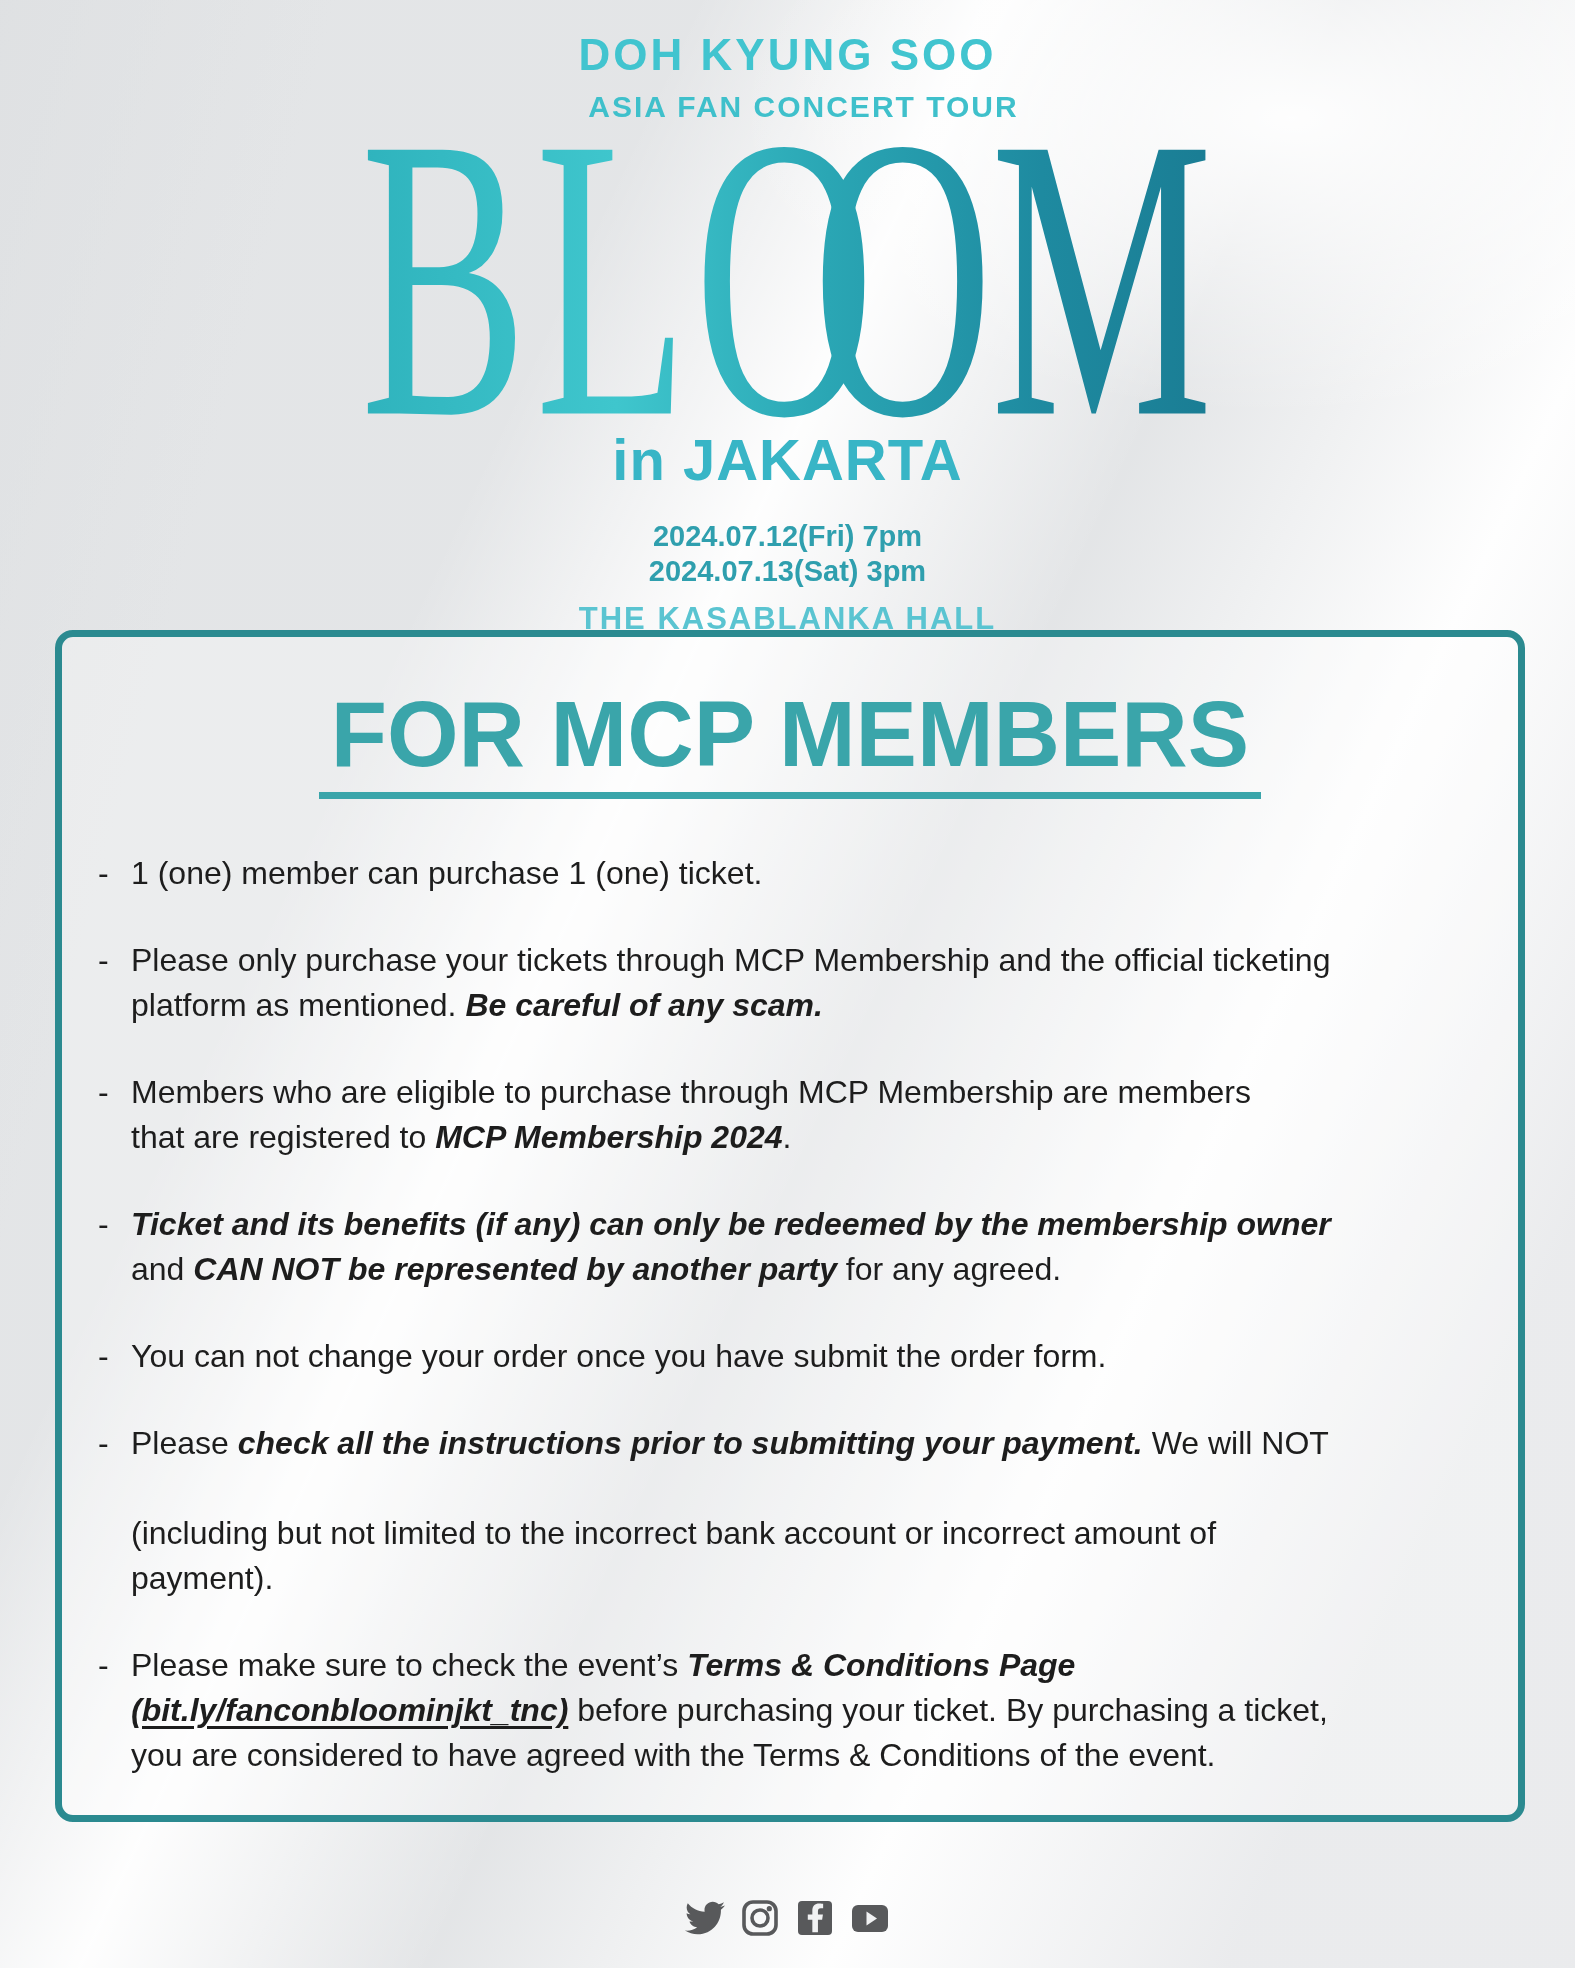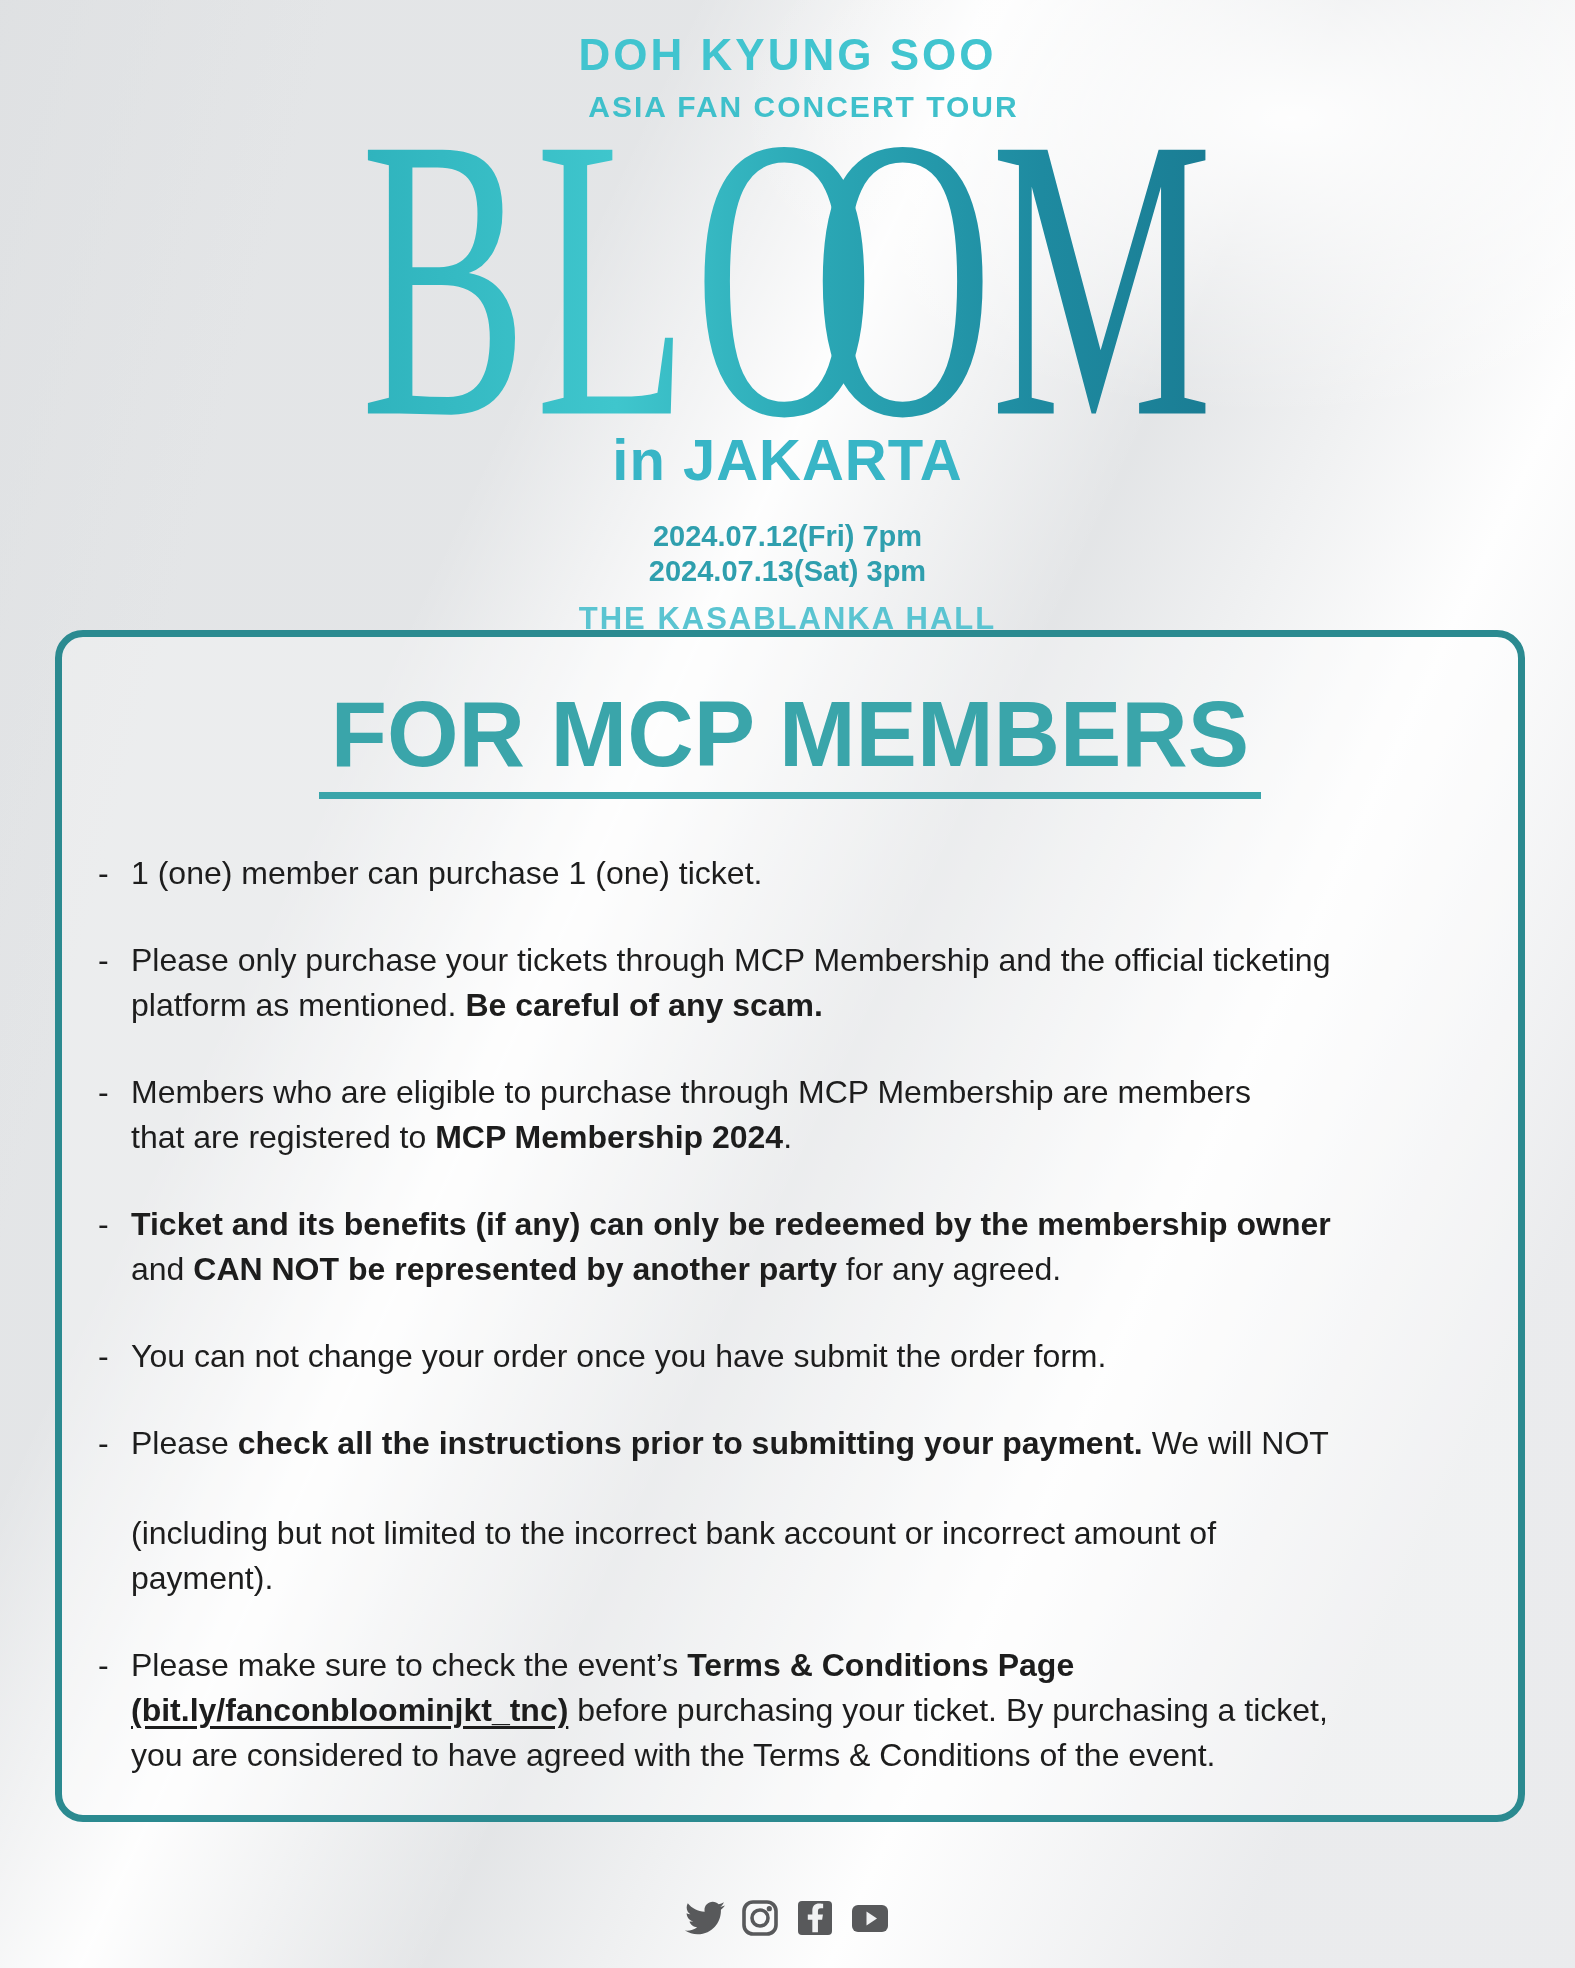--- a/index.html
+++ b/index.html
@@ -22,34 +22,34 @@
   .tour{margin-top:10px;font-size:30px;font-weight:700;letter-spacing:2px;color:var(--c-bright2);padding-left:32px;}
   .logo-wrap{margin-top:6px;line-height:0;}
   .logo-wrap svg{width:855px;height:306px;}
   .logo-wrap text{font-family:"Liberation Serif",serif;font-size:500px;}
   .city{margin-top:-10px;font-size:58px;font-weight:700;letter-spacing:1px;color:#38b5c6;}
   .dates{margin-top:26px;font-size:29px;font-weight:700;line-height:35px;color:var(--c-date);}
   .venue{margin-top:12px;font-size:31px;font-weight:700;letter-spacing:2px;color:var(--c-venue);}
   
   .card{
     position:absolute;left:55px;top:630px;width:1470px;height:1192px;
-    box-sizing:border-box;border:7px solid var(--c-border);border-radius:28px;
+    box-sizing:border-box;border:7px solid var(--c-border);border-radius:18px;
     background:rgba(255,255,255,.30);
     text-align:center;
   }
   .card-title{
     display:inline-block;margin:50px auto 0;padding:0 12px 10px;
     font-size:92px;line-height:95px;font-weight:700;letter-spacing:0;
     color:var(--c-accent);border-bottom:7px solid var(--c-accent);
   }
   .rules{margin-top:52px;padding:0 30px 0 36px;text-align:left;}
   .rule{display:flex;margin-bottom:42px;font-size:32px;line-height:45px;color:var(--c-text);}
   .rule .dash{flex:none;width:33px;}
   .rule .rtxt{flex:1;}
-  .rule .b{font-weight:700;}
+  .rule .b{font-weight:700;font-style:italic;}
   .rule .u{text-decoration:underline;text-underline-offset:5px;text-decoration-thickness:3px;}
   
   .ftr{
     position:absolute;left:0;right:0;top:1886px;height:64px;
     display:flex;align-items:center;justify-content:center;gap:15px;
   }
   .ftr .sicon{line-height:0;}
   .ftr .sicon svg{width:40px;height:40px;}
   .ftr .handles{font-size:35px;font-weight:700;letter-spacing:-1px;color:var(--c-gray);padding-left:6px;}
 </style>

